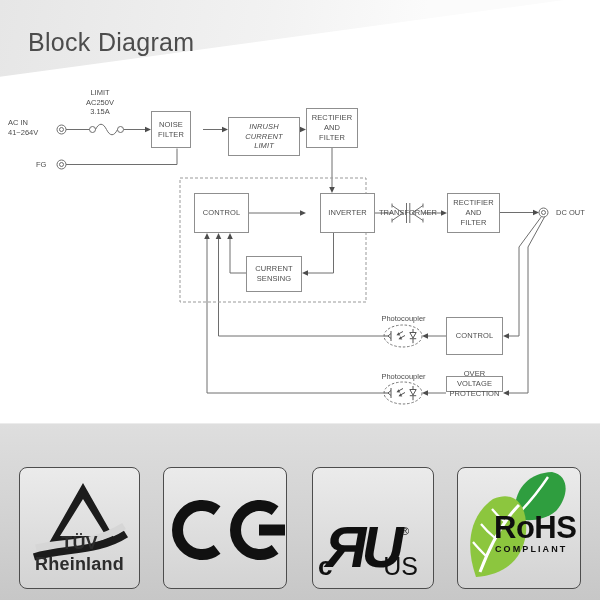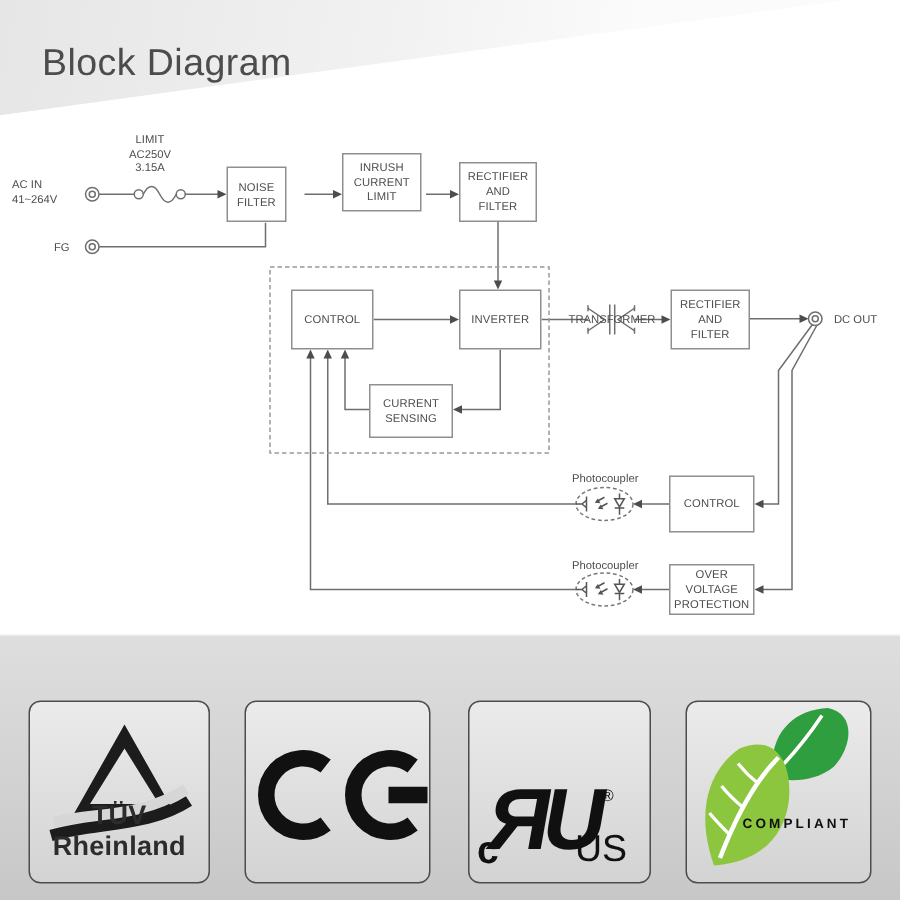--- a/index.html
+++ b/index.html
@@ -147,35 +147,35 @@
         </g>
         <g fill="#555" stroke="none">
           <polygon points="396.5,312.2 400.3,312.5 398.6,309.3"></polygon>
           <polygon points="398.5,316.2 402.3,316.5 400.6,313.3"></polygon>
         </g>
       </g>
     </svg>
 
     <div class="box" style="left:151px;top:31px;width:40px;height:37px;">NOISE
 FILTER</div>
-    <div class="box" style="left:228px;top:22px;width:53px;height:39px;">INRUSH
+    <div class="box" style="left:228px;top:37px;width:72px;height:39px;font-style:italic;">INRUSH
 CURRENT
 LIMIT</div>
     <div class="box" style="left:306px;top:28px;width:52px;height:40px;">RECTIFIER
 AND
 FILTER</div>
     <div class="box" style="left:194px;top:113px;width:55px;height:40px;">CONTROL</div>
-    <div class="box" style="left:306px;top:113px;width:55px;height:40px;">INVERTER</div>
+    <div class="box" style="left:320px;top:113px;width:55px;height:40px;">INVERTER</div>
     <div class="box" style="left:246px;top:176px;width:56px;height:36px;">CURRENT
 SENSING</div>
     <div class="box" style="left:447px;top:113px;width:53px;height:40px;">RECTIFIER
 AND
 FILTER</div>
     <div class="box" style="left:446px;top:237px;width:57px;height:38px;">CONTROL</div>
-    <div class="box" style="left:446px;top:296px;width:57px;height:34px;">OVER VOLTAGE
+    <div class="box" style="left:446px;top:296px;width:57px;height:16px;">OVER VOLTAGE
 PROTECTION</div>
 
     <div class="lbl" style="left:8px;top:38px;">AC IN
 41~264V</div>
     <div class="lbl center" style="left:76px;top:8px;width:48px;">LIMIT
 AC250V
 3.15A</div>
     <div class="lbl" style="left:36px;top:80px;">FG</div>
     <div class="lbl center" style="left:372px;top:107px;width:72px;margin-top:21px;">TRANSFORMER</div>
     <div class="lbl center" style="left:375px;top:234px;width:57px;">Photocoupler</div>
@@ -216,17 +216,18 @@
         <path d="M57,50 C54,22 70,5 94,4 C113,8 110,30 98,43 C86,53 68,54 57,50 Z" fill="#2f9e3f"></path>
         <path d="M90,9 C82,21 70,36 59,47" stroke="#fff" stroke-width="2.4" fill="none"></path>
         <path d="M18,109 C7,78 11,48 35,31 C59,21 70,40 68,65 C65,92 46,107 18,109 Z" fill="#8cc63e"></path>
         <g stroke="#fff" fill="none">
           <path d="M22,104 C32,78 45,53 61,37" stroke-width="3"></path>
           <path d="M28,88 C23,83 19,79 15,74" stroke-width="2.2"></path>
           <path d="M37,70 C31,65 27,61 23,56" stroke-width="2.2"></path>
           <path d="M47,54 C42,50 38,46 34,41" stroke-width="2.2"></path>
         </g>
       </svg>
+      <span class="rohs-title">RoHS</span>
       <span class="rohs-sub">COMPLIANT</span>
     </div>
   </div>
 
 </div>
 
 </body></html>

